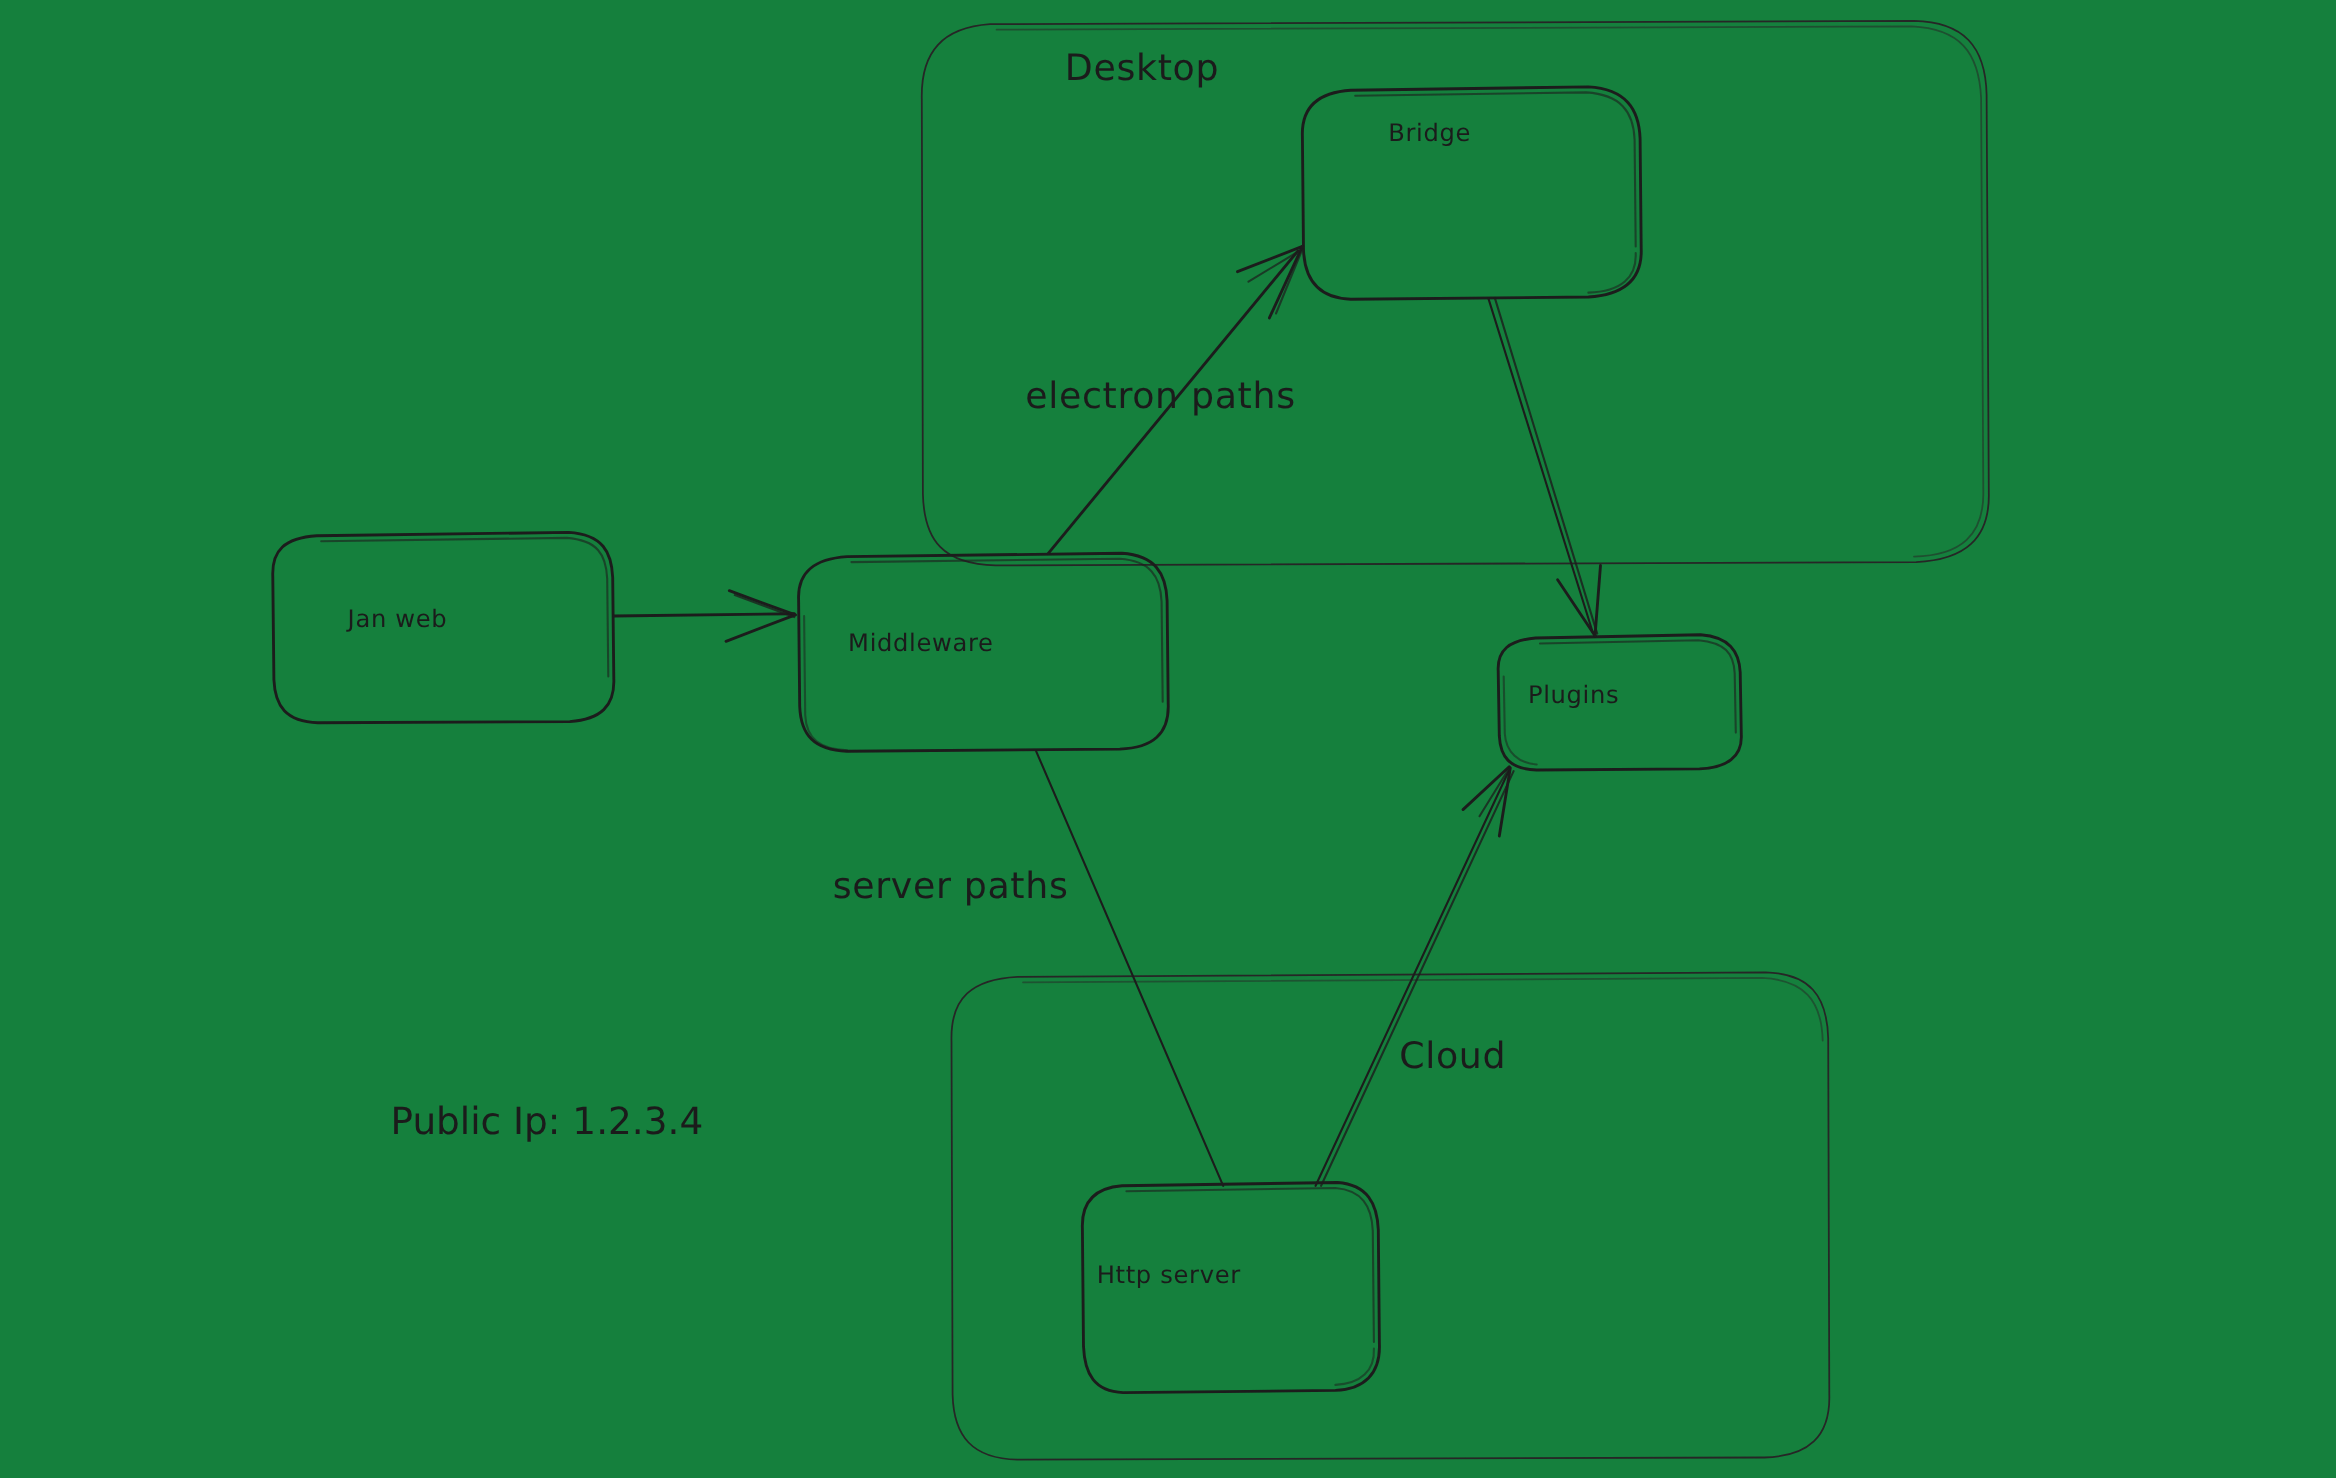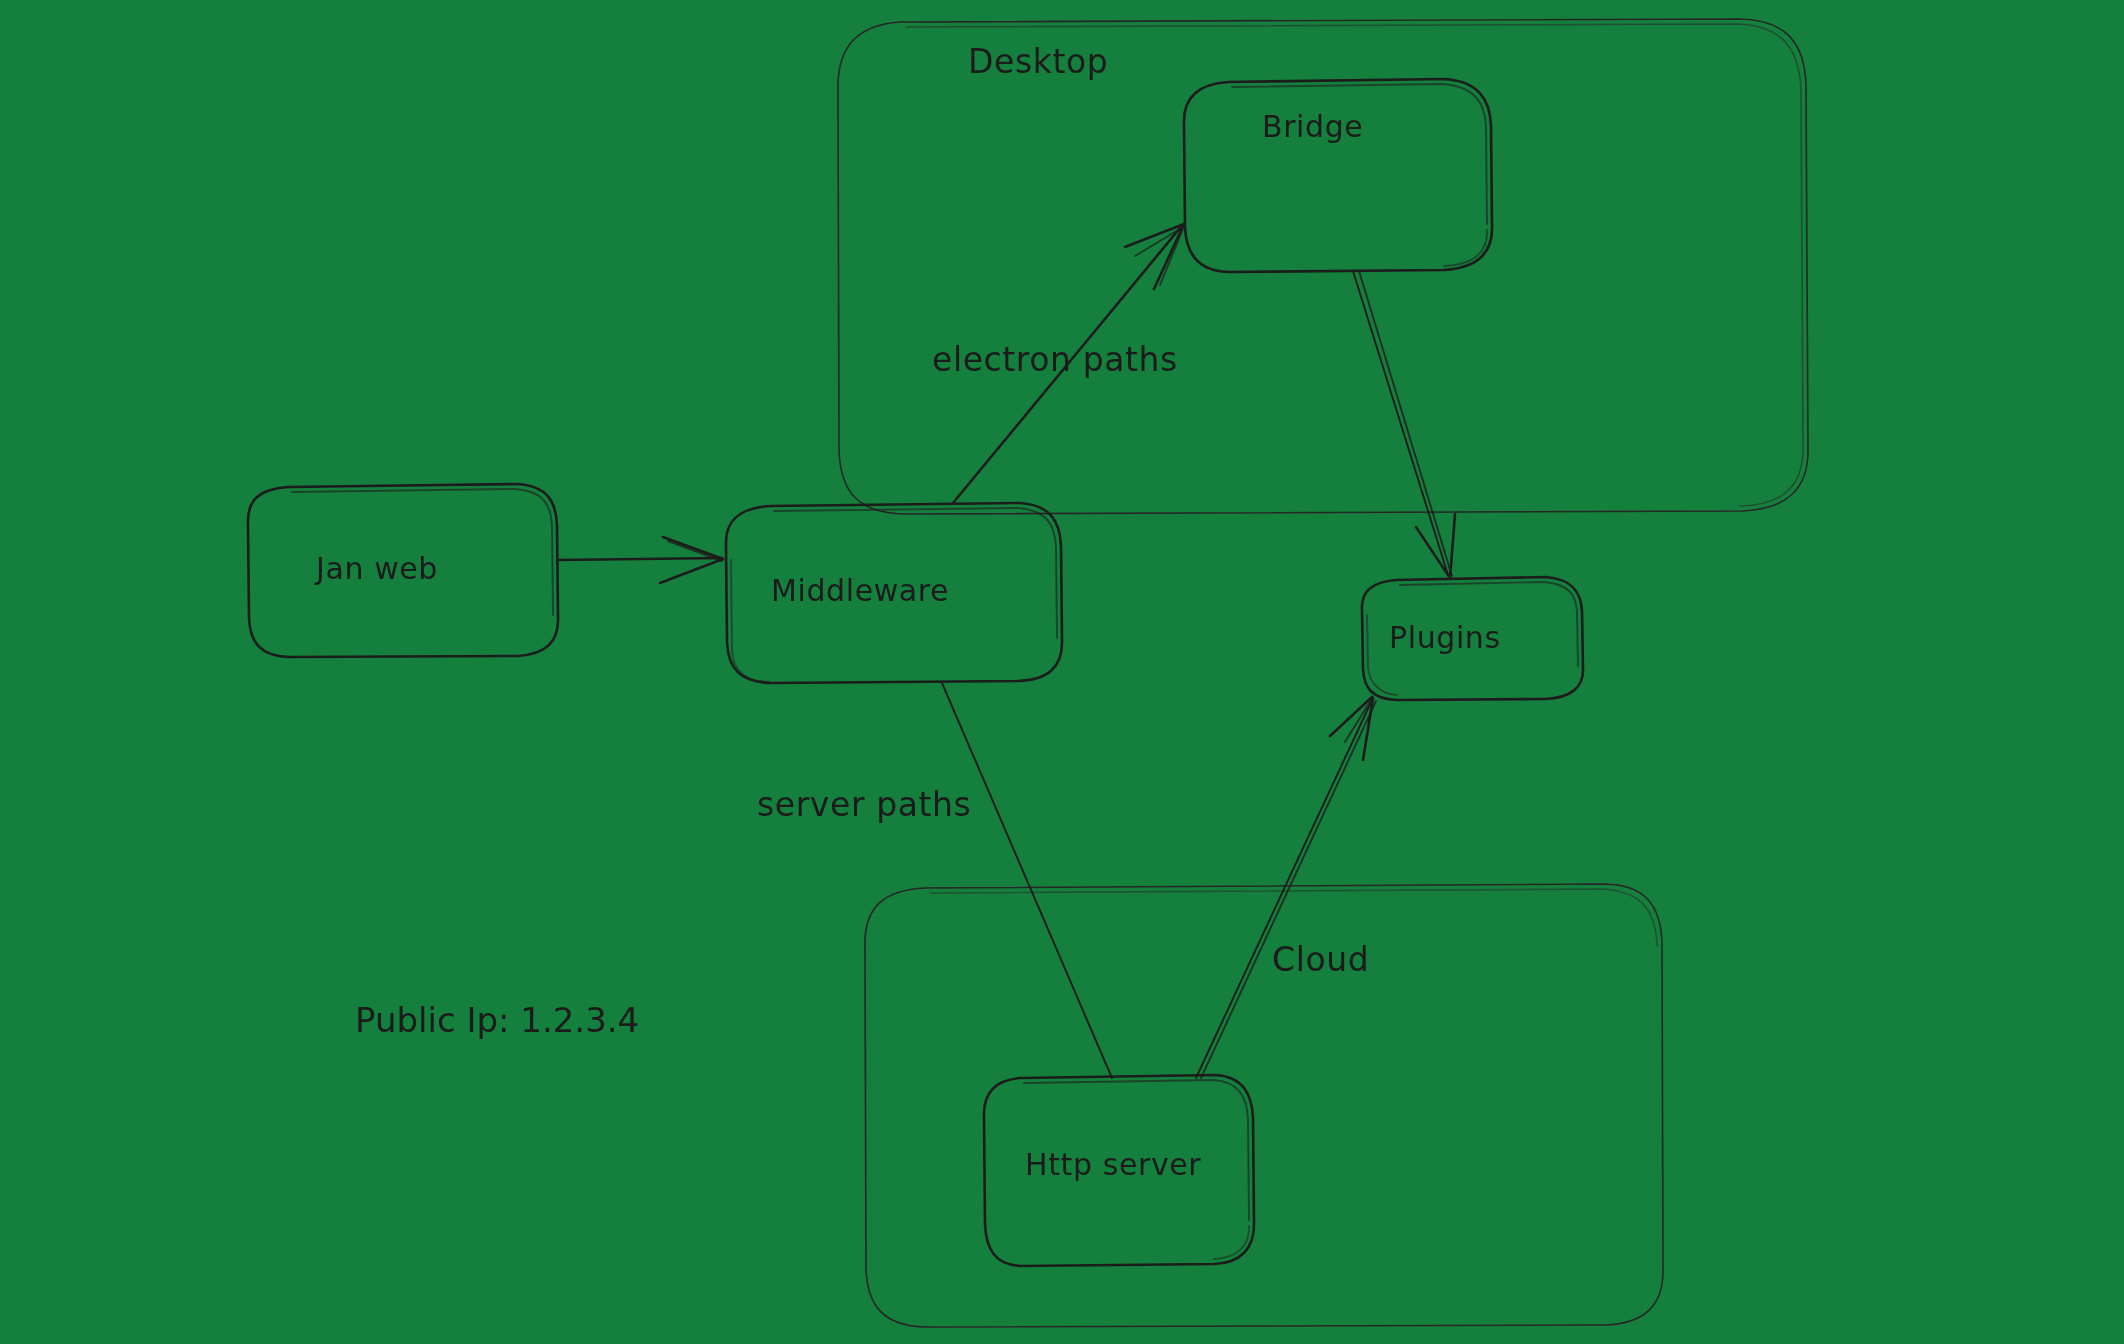--- a/index.html
+++ b/index.html
@@ -47,21 +47,21 @@
     position: absolute;
     color: #1b1b1b;
     font-family: "DejaVu Sans", sans-serif;
     font-weight: 400;
     white-space: pre;
     letter-spacing: 0.6px;
     transform-origin: left top;
     user-select: none;
   }
   .node-label {
-    font-size: 30px;
+    font-size: 22px;
   }
   .group-label {
     font-size: 33px;
   }
   .edge-label {
     font-size: 33px;
   }
   .note-line {
     font-size: 34px;
     line-height: 1.32;
@@ -220,21 +220,21 @@
   <div class="hand-text group-label" style="left:968px; top:42px;">Desktop</div>
 
   <div class="hand-text node-label" style="left:1262px; top:109px;">Bridge</div>
 
   <div class="hand-text node-label" style="left:316px; top:551px;">Jan web</div>
 
   <div class="hand-text node-label" style="left:771px; top:573px;">Middleware</div>
 
   <div class="hand-text node-label" style="left:1389px; top:620px;">Plugins</div>
 
-  <div class="hand-text node-label" style="left:1025px; top:1147px;">Http server</div>
+  <div class="hand-text node-label" style="left:997px; top:1147px;">Http server</div>
 
   <div class="hand-text edge-label" style="left:932px; top:340px;">electron paths</div>
 
   <div class="hand-text edge-label" style="left:757px; top:785px;">server paths</div>
 
   <div class="hand-text edge-label" style="left:1232px; top:940px;margin-left:40px;">Cloud</div>
 
   <div class="note-block" style="left:355px; top:960px;">
     <div class="note-line">Public Ip: 1.2.3.4</div>
   </div>

